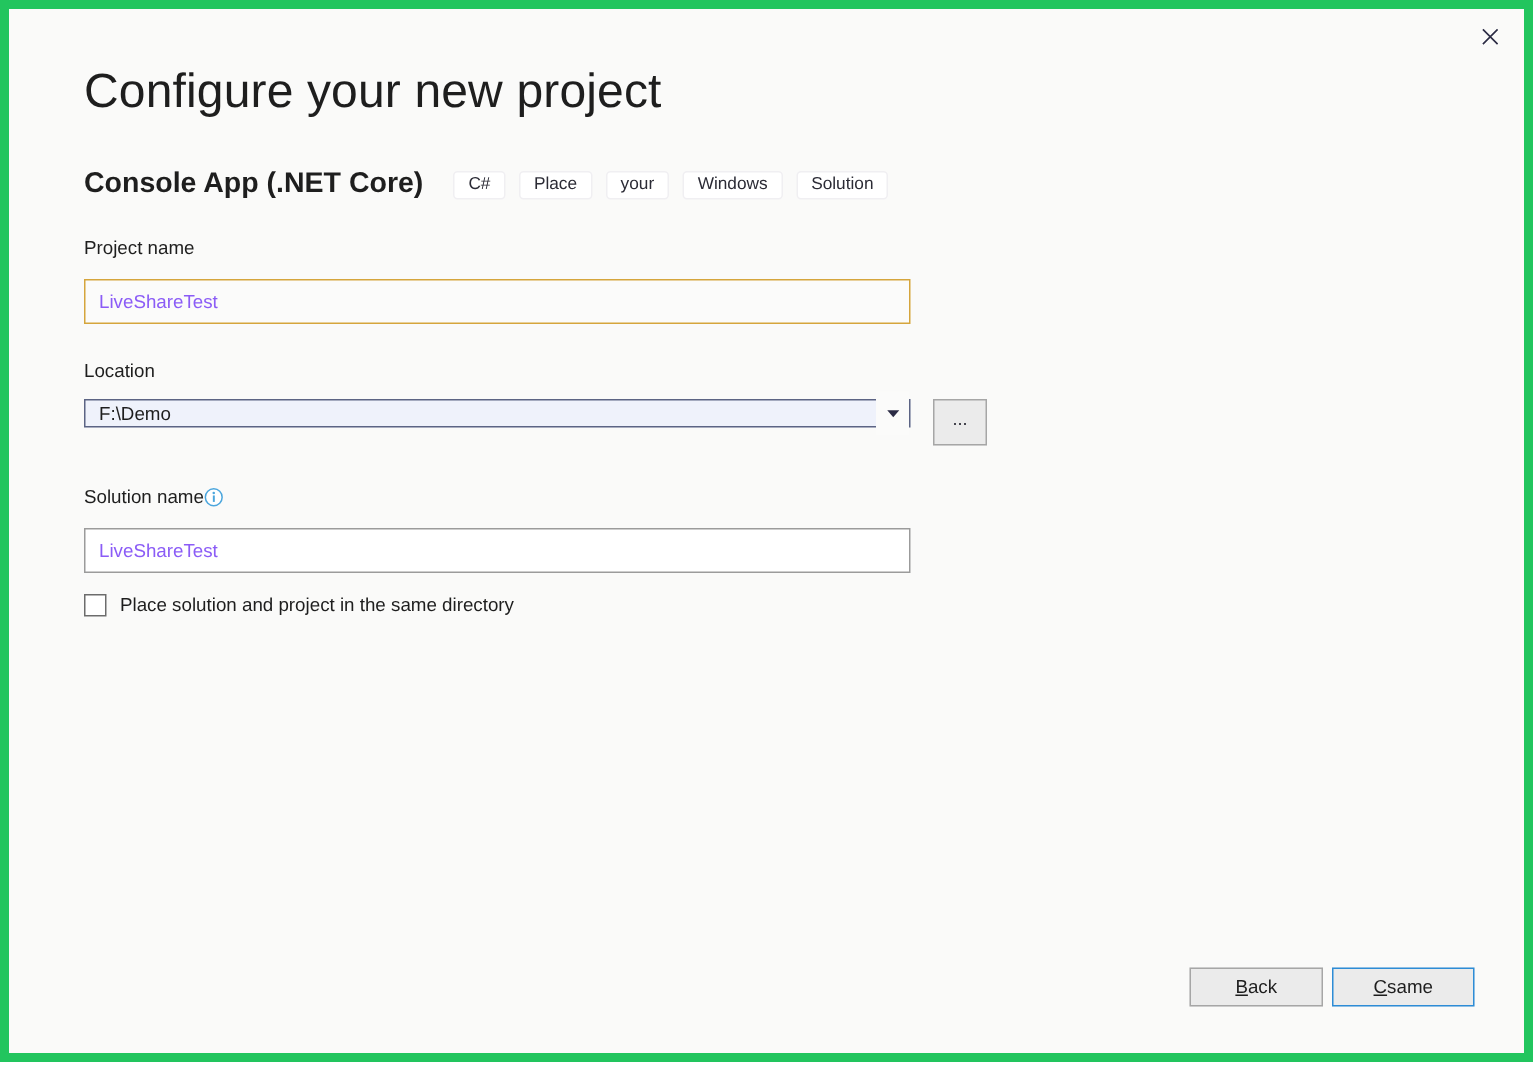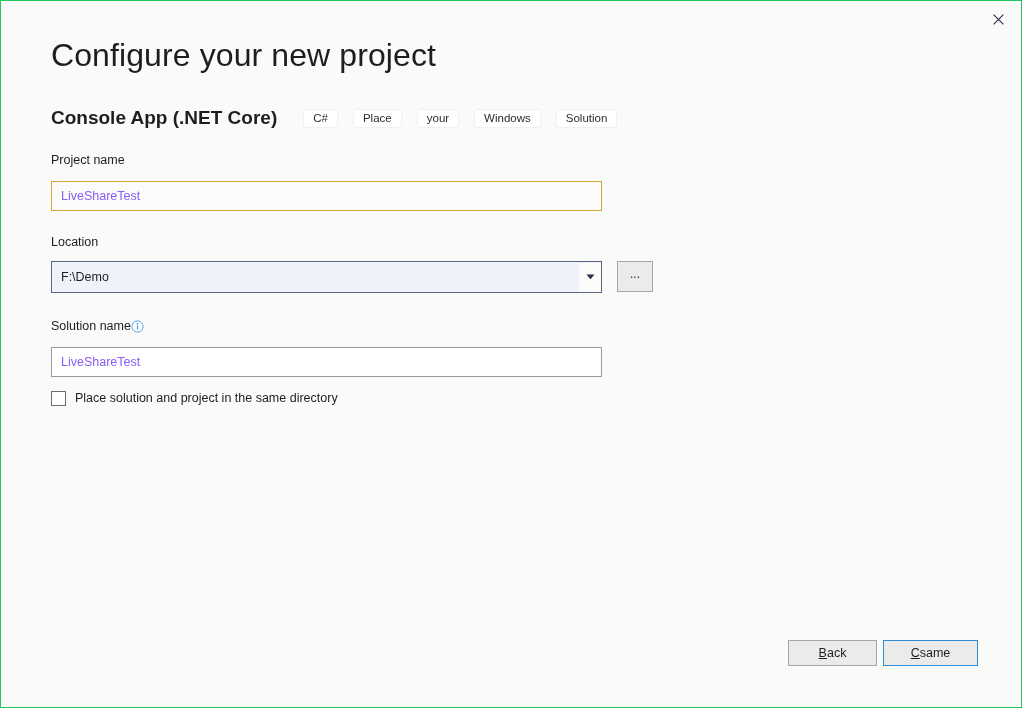--- a/index.html
+++ b/index.html
@@ -14,21 +14,21 @@
     overflow: hidden;
   }
 
   .dialog {
     position: absolute;
     left: 0;
     top: 0;
     width: 1022px;
     height: 708px;
     background: #fafaf9;
-    border: 1px solid #22c55e;
+    border: 6px solid #22c55e;
     box-sizing: border-box;
     text-decoration: underline;
   }
 
   
   .close-btn {
     position: absolute;
     right: 6px;
     top: 4px;
     width: 34px;
@@ -54,21 +54,21 @@
     letter-spacing: 0.1px;
     white-space: nowrap;
   }
 
   .subtitle-row {
     position: absolute;
     left: 50px;
     top: 106px;
     display: flex;
     align-items: center;
-    gap: 8px;
+    gap: 2px;
     white-space: nowrap;
   }
   .template-name {
     font-size: 19px;
     font-weight: 700;
     color: #1e1e1e;
     margin-right: 18px;
   }
   .tag-chip {
     display: inline-flex;
@@ -124,21 +124,21 @@
     top: 346px;
     background: #ffffff;
     border: 1px solid #9b9b9b;
   }
 
   .combo-wrap {
     position: absolute;
     left: 50px;
     top: 260px;
     width: 551px;
-    height: 32px;
+    height: 19px;
     background: #eff2fb;
     border: 1px solid #5c6484;
     box-sizing: border-box;
     display: flex;
     align-items: center;
   }
   .combo-value {
     flex: 1;
     font-size: 12.5px;
     color: #1e1e1e;

